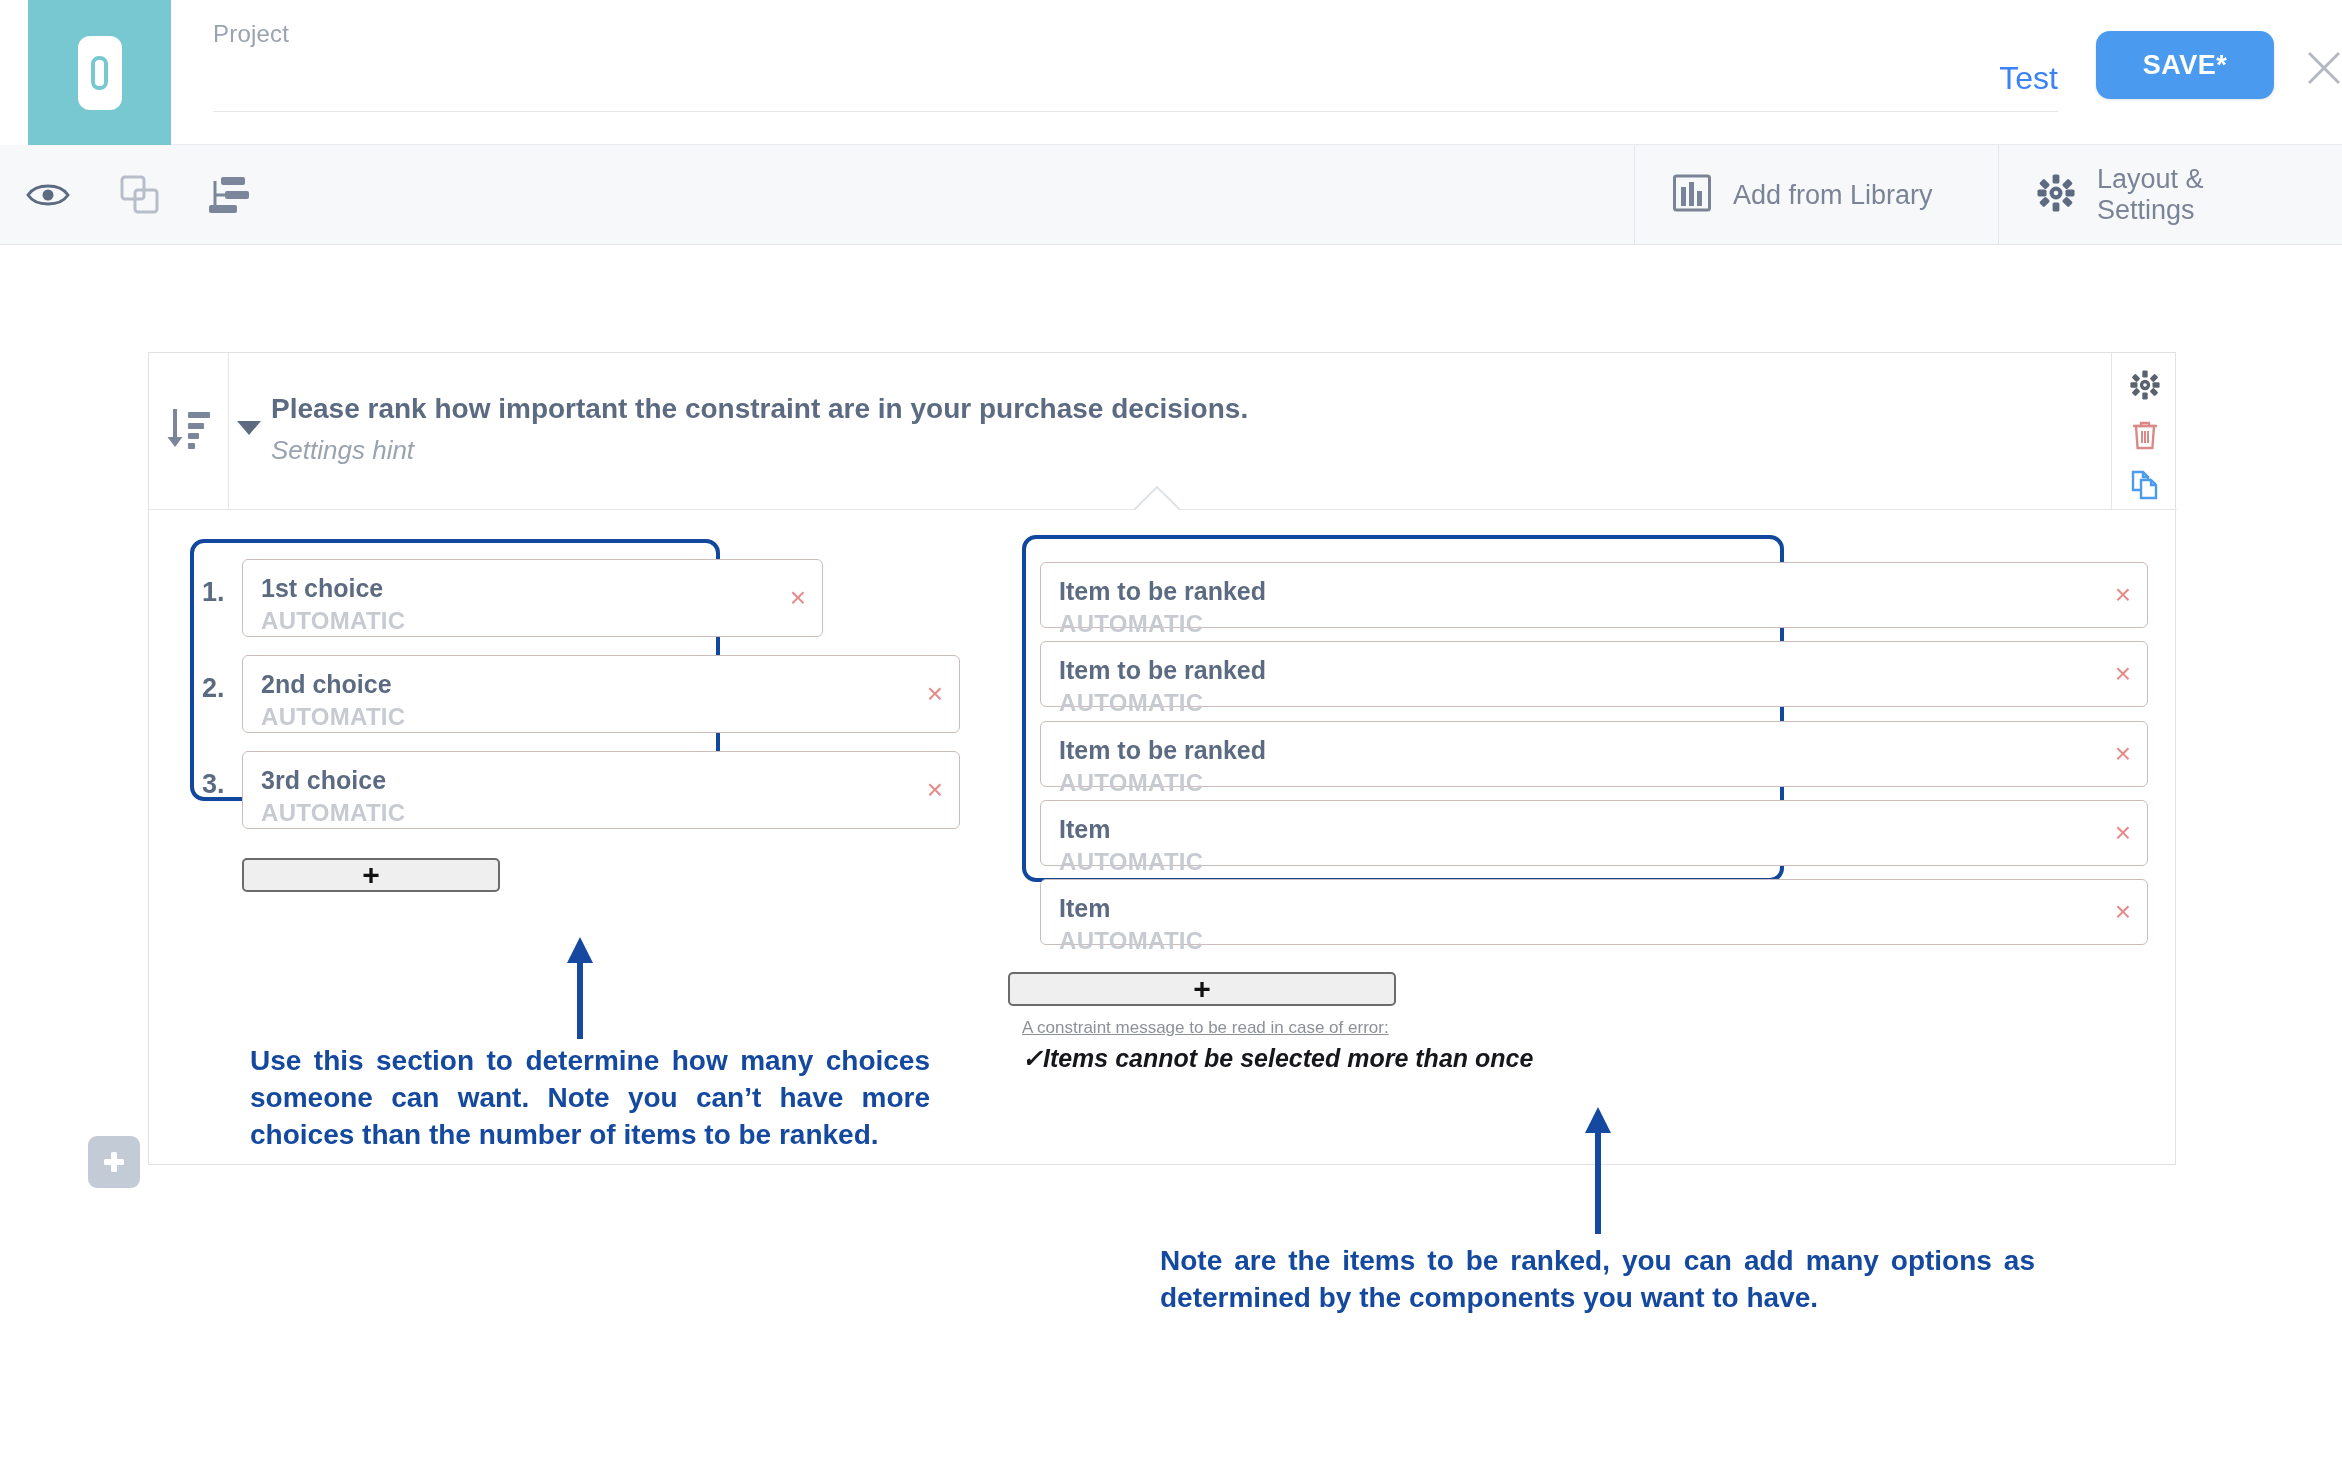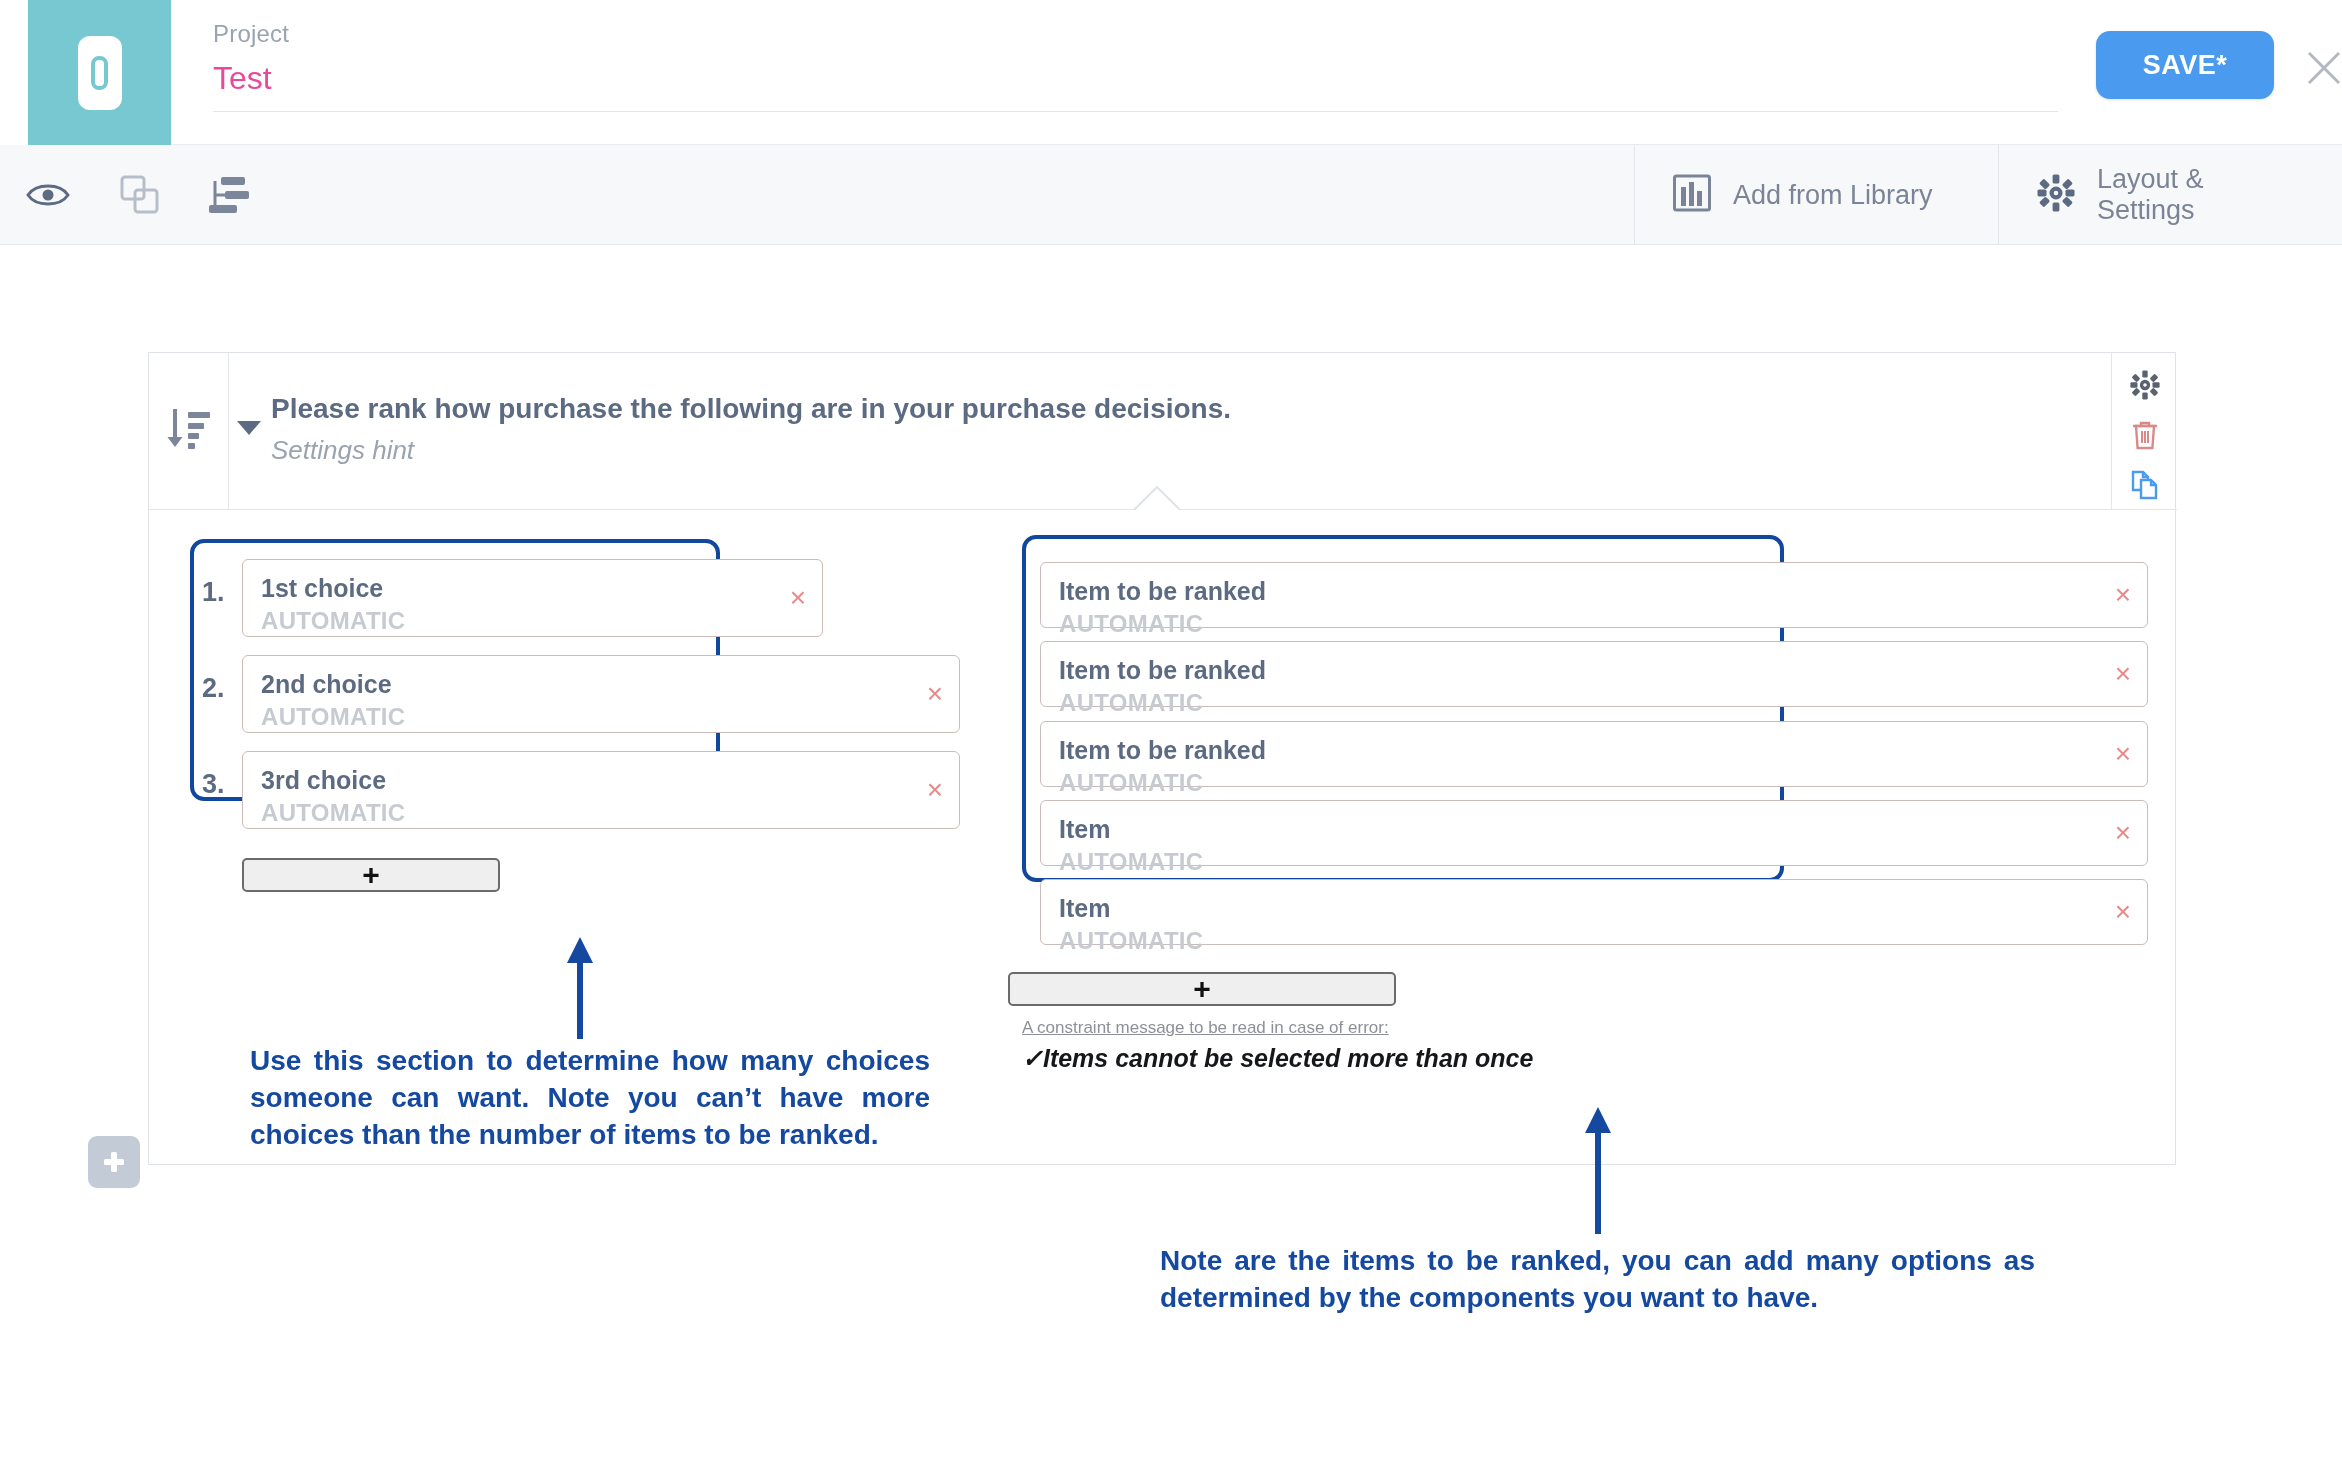--- a/index.html
+++ b/index.html
@@ -27,22 +27,22 @@
     display: flex; align-items: center; justify-content: center;
   }
   .logo-inner {
     width: 17px; height: 34px; border: 4px solid #78c8d2; border-radius: 8px;
   }
   .project-block { position: absolute; left: 185px; top: 20px; width: 1850px; }
   .project-label {
     font-size: 24px; color: #9aa3b0; letter-spacing: .2px;
   }
   .project-title {
-    font-size: 32px; color: #ec4899; margin-top: 12px; padding-bottom: 14px;
-    border-bottom: 1px solid #e4e6ea; width: 1845px;
+    font-size: 32px; color: #3b82f6; margin-top: 12px; padding-bottom: 14px;
+    border-bottom: 1px solid #e4e6ea; width: 1845px; text-align: right;
   }
   .save-btn {
     position: absolute; left: 2068px; top: 31px; width: 178px; height: 68px;
     background: #4a9bf0; color: #ffffff; border: none; border-radius: 14px;
     font-size: 27px; font-weight: 700; letter-spacing: .5px;
     font-family: "Liberation Sans", sans-serif;
     cursor: pointer; box-shadow: 0 1px 3px rgba(0,0,0,.12);
   }
   .close-x {
     position: absolute; left: 2278px; top: 50px; width: 36px; height: 36px;
@@ -257,21 +257,21 @@
           <rect x="22" y="7" width="22" height="6" rx="1" fill="#7c869b"></rect>
           <rect x="22" y="18" width="16" height="6" rx="1" fill="#7c869b"></rect>
           <rect x="22" y="28" width="11" height="6" rx="1" fill="#7c869b"></rect>
           <rect x="22" y="38" width="7" height="6" rx="1" fill="#7c869b"></rect>
         </svg>
       </span>
     </div>
 
     <div class="caret-collapse"></div>
 
-    <div class="qtext">Please rank how purchase the following are in your purchase decisions.</div>
+    <div class="qtext">Please rank how important the constraint are in your purchase decisions.</div>
     <div class="qhint">Settings hint</div>
 
     <div class="action-col">
       <div class="action-icon">
         <svg width="30" height="30" viewBox="0 0 38 38">
           <path fill="#5a6270" d="M19 12.5a6.5 6.5 0 100 13 6.5 6.5 0 000-13zm0 4.2a2.3 2.3 0 110 4.6 2.3 2.3 0 010-4.6z"></path>
           <g fill="#5a6270">
             <rect x="15.6" y="0.5" width="6.8" height="9" rx="1.6"></rect>
             <rect x="15.6" y="28.5" width="6.8" height="9" rx="1.6"></rect>
             <rect x="0.5" y="15.6" width="9" height="6.8" rx="1.6"></rect>

